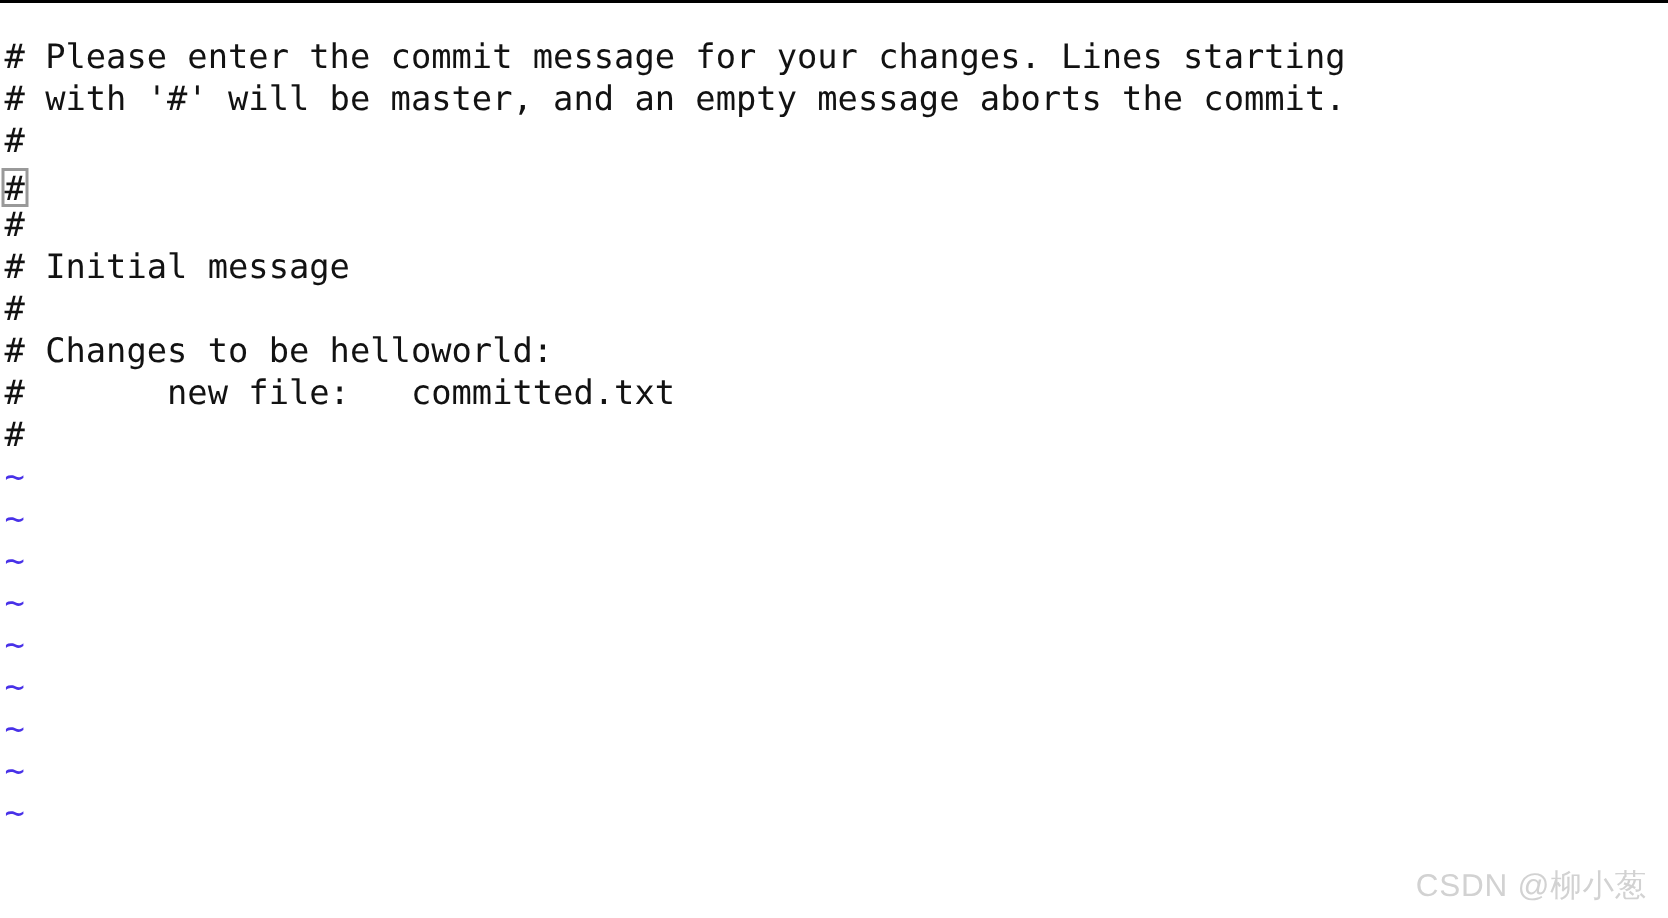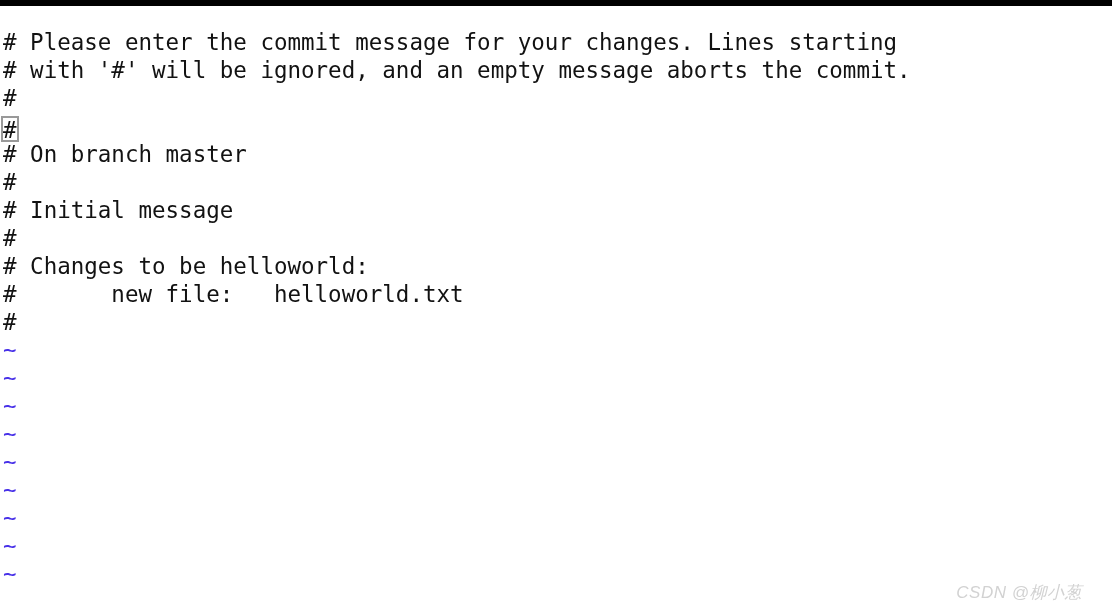--- a/index.html
+++ b/index.html
@@ -9,21 +9,21 @@
     background: #ffffff;
   }
   body {
     font-family: "DejaVu Sans Mono", "Liberation Mono", monospace;
   }
   #screen {
     position: relative;
     width: 1112px;
     height: 612px;
     background: #ffffff;
-    border-top: 6px solid #000000;
+    border-top: 2px solid #000000;
     box-sizing: border-box;
     overflow: hidden;
   }
   #editor {
     position: absolute;
     left: 0;
     top: 0;
     width: 1112px;
     padding-top: 22px;
     box-sizing: border-box;
@@ -58,58 +58,56 @@
     padding-left: 0px;
     padding-right: 0px;
     line-height: 24px;
     height: 26px;
     vertical-align: -4px;
     background: transparent;
     color: #121212;
   }
   #watermark {
     position: absolute;
-    right: 30px;
+    right: 14px;
     bottom: 8px;
     font-family: "Liberation Sans", "DejaVu Sans", sans-serif;
-    font-size: 17px;
+    font-size: 21px;
     color: #d2d2d2;
     letter-spacing: 0.5px;
     white-space: nowrap;
     user-select: none;
-    font-style: italic;
   }
 </style>
 </head>
 <body>
 
 <div id="screen">
 
   <div id="editor">
 
     <div class="line comment"># Please enter the commit message for your changes. Lines starting</div>
 
-    <div class="line comment"># with '#' will be ignored, and an empty message aborts the commit.</div>
+    <div class="line comment"># with '#' will be master, and an empty message aborts the commit.</div>
 
     <div class="line comment">#</div>
 
 
     <div class="line comment cursor-line"><span class="cursor-cell">#</span></div>
 
-    <div class="line comment"># On branch master</div>
 
     <div class="line comment">#</div>
 
     <div class="line comment"># Initial message</div>
 
     <div class="line comment">#</div>
 
     <div class="line comment"># Changes to be helloworld:</div>
 
-    <div class="line comment">#       new file:   helloworld.txt</div>
+    <div class="line comment">#       new file:   committed.txt</div>
 
     <div class="line comment">#</div>
 
     <div class="line tilde">~</div>
     <div class="line tilde">~</div>
     <div class="line tilde">~</div>
     <div class="line tilde">~</div>
     <div class="line tilde">~</div>
     <div class="line tilde">~</div>
     <div class="line tilde">~</div>

